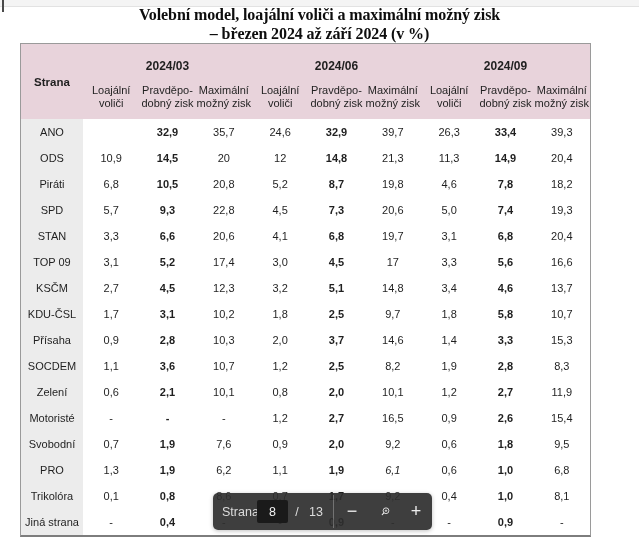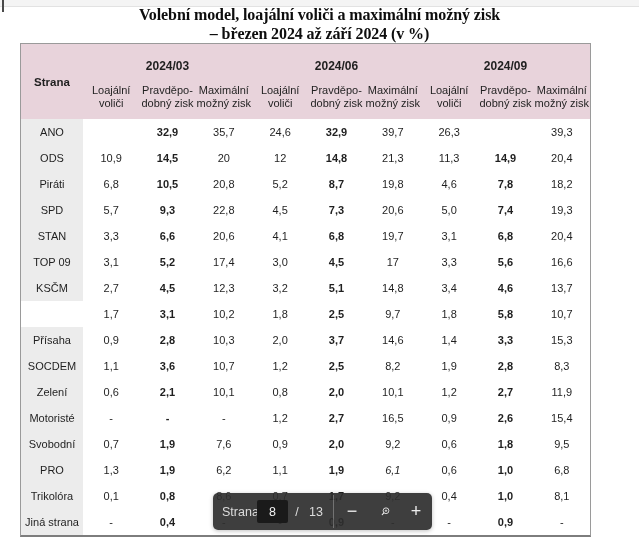--- a/index.html
+++ b/index.html
@@ -106,20 +106,21 @@
       <div>Maximální</div>
       <div>možný zisk</div>
     </div>
     <div class="cell party" style="grid-area: 3 / 1;">ANO</div>
     <div class="cell val bold" style="grid-area: 3 / 3;">32,9</div>
     <div class="cell val" style="grid-area: 3 / 4;">35,7</div>
     <div class="cell val" style="grid-area: 3 / 5;">24,6</div>
     <div class="cell val bold" style="grid-area: 3 / 6;">32,9</div>
     <div class="cell val" style="grid-area: 3 / 7;">39,7</div>
     <div class="cell val" style="grid-area: 3 / 8;">26,3</div>
+    <div class="cell val bold" style="grid-area: 3 / 9;">33,4</div>
     <div class="cell val" style="grid-area: 3 / 10;">39,3</div>
     <div class="cell party" style="grid-area: 4 / 1;">ODS</div>
     <div class="cell val" style="grid-area: 4 / 2;">10,9</div>
     <div class="cell val bold" style="grid-area: 4 / 3;">14,5</div>
     <div class="cell val" style="grid-area: 4 / 4;">20</div>
     <div class="cell val" style="grid-area: 4 / 5;">12</div>
     <div class="cell val bold" style="grid-area: 4 / 6;">14,8</div>
     <div class="cell val" style="grid-area: 4 / 7;">21,3</div>
     <div class="cell val" style="grid-area: 4 / 8;">11,3</div>
     <div class="cell val bold" style="grid-area: 4 / 9;">14,9</div>
@@ -167,20 +168,21 @@
     <div class="cell party" style="grid-area: 9 / 1;">KSČM</div>
     <div class="cell val" style="grid-area: 9 / 2;">2,7</div>
     <div class="cell val bold" style="grid-area: 9 / 3;">4,5</div>
     <div class="cell val" style="grid-area: 9 / 4;">12,3</div>
     <div class="cell val" style="grid-area: 9 / 5;">3,2</div>
     <div class="cell val bold" style="grid-area: 9 / 6;">5,1</div>
     <div class="cell val" style="grid-area: 9 / 7;">14,8</div>
     <div class="cell val" style="grid-area: 9 / 8; text-align: right;">3,4</div>
     <div class="cell val bold" style="grid-area: 9 / 9;">4,6</div>
     <div class="cell val" style="grid-area: 9 / 10;">13,7</div>
+    <div class="cell party" style="grid-area: 10 / 1;">KDU-ČSL</div>
     <div class="cell val" style="grid-area: 10 / 2;">1,7</div>
     <div class="cell val bold" style="grid-area: 10 / 3;">3,1</div>
     <div class="cell val" style="grid-area: 10 / 4;">10,2</div>
     <div class="cell val" style="grid-area: 10 / 5;">1,8</div>
     <div class="cell val bold" style="grid-area: 10 / 6;">2,5</div>
     <div class="cell val" style="grid-area: 10 / 7;">9,7</div>
     <div class="cell val" style="grid-area: 10 / 8;">1,8</div>
     <div class="cell val bold" style="grid-area: 10 / 9;">5,8</div>
     <div class="cell val" style="grid-area: 10 / 10;">10,7</div>
     <div class="cell party" style="grid-area: 11 / 1;">Přísaha</div>

